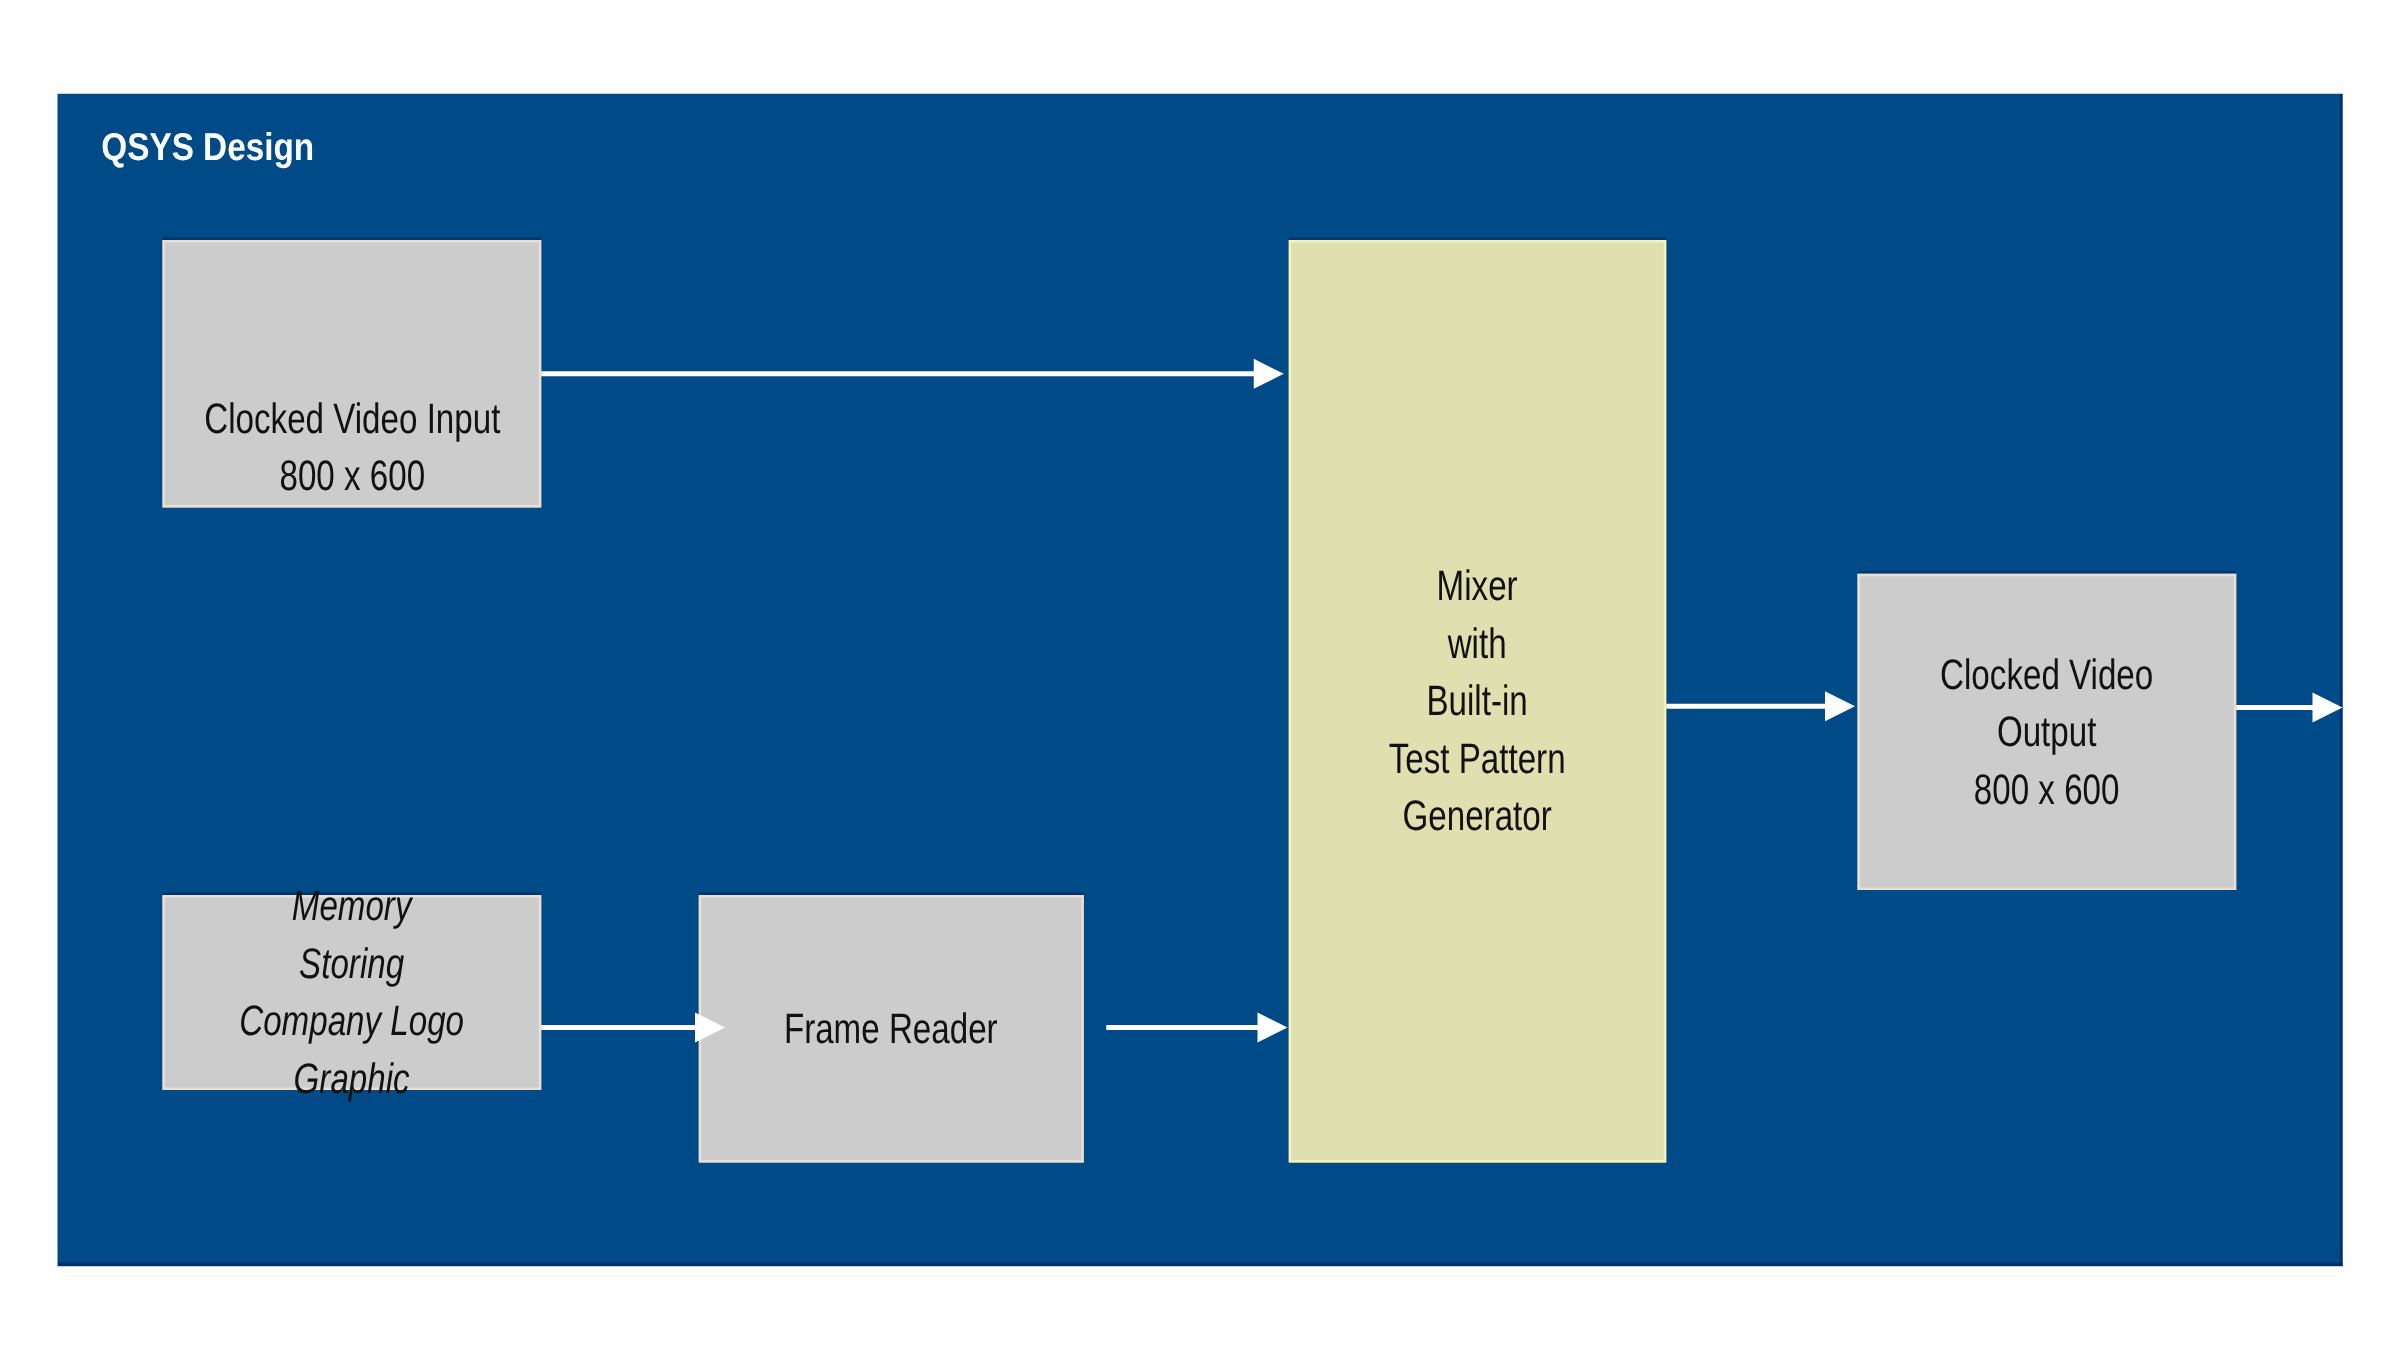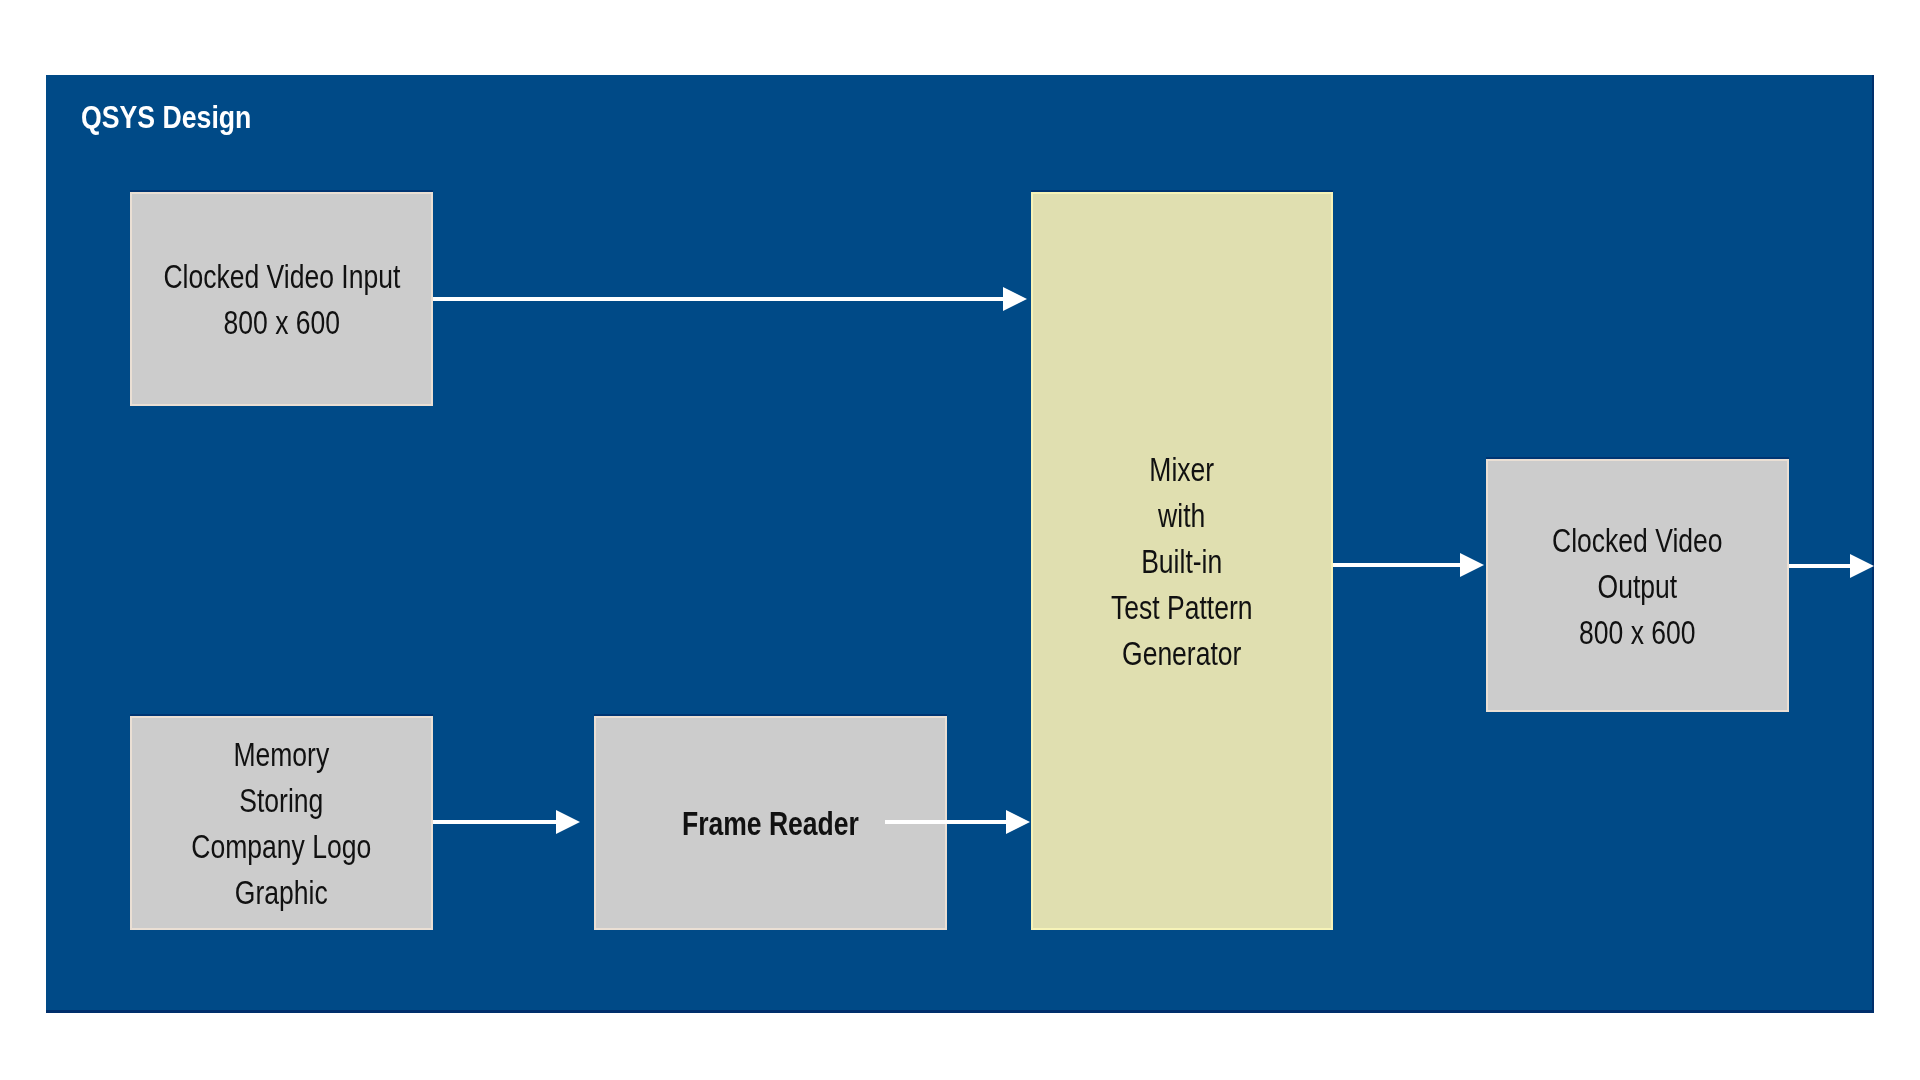--- a/index.html
+++ b/index.html
@@ -33,37 +33,37 @@
     }
     .label div { display: block; }
     svg.wires { position: absolute; left: 0; top: 0; }
   </style>
 </head>
 <body>
 
 <div class="frame"></div>
 <div class="title">QSYS Design</div>
 
-<div class="block" style="left:130px; top:192px; width:303px; height:214px;">
+<div class="block" style="left:130px; top:192px; width:303px; height:214px;align-items:flex-end;">
   <div class="label">
     <div>Clocked Video Input</div>
     <div>800 x 600</div>
   </div>
 </div>
 
-<div class="block" style="left:130px; top:716px; width:303px; height:214px;">
+<div class="block" style="left:130px; top:716px; width:303px; height:156px;font-style:italic;">
   <div class="label">
     <div>Memory</div>
     <div>Storing</div>
     <div>Company Logo</div>
     <div>Graphic</div>
   </div>
 </div>
 
-<div class="block" style="left:594px; top:716px; width:353px; height:214px;font-weight:bold;">
+<div class="block" style="left:559px; top:716px; width:308px; height:214px;">
   <div class="label">
     <div>Frame Reader</div>
   </div>
 </div>
 
 <div class="block mixer" style="left:1031px; top:192px; width:302px; height:738px;">
   <div class="label">
     <div>Mixer</div>
     <div>with</div>
     <div>Built-in</div>

